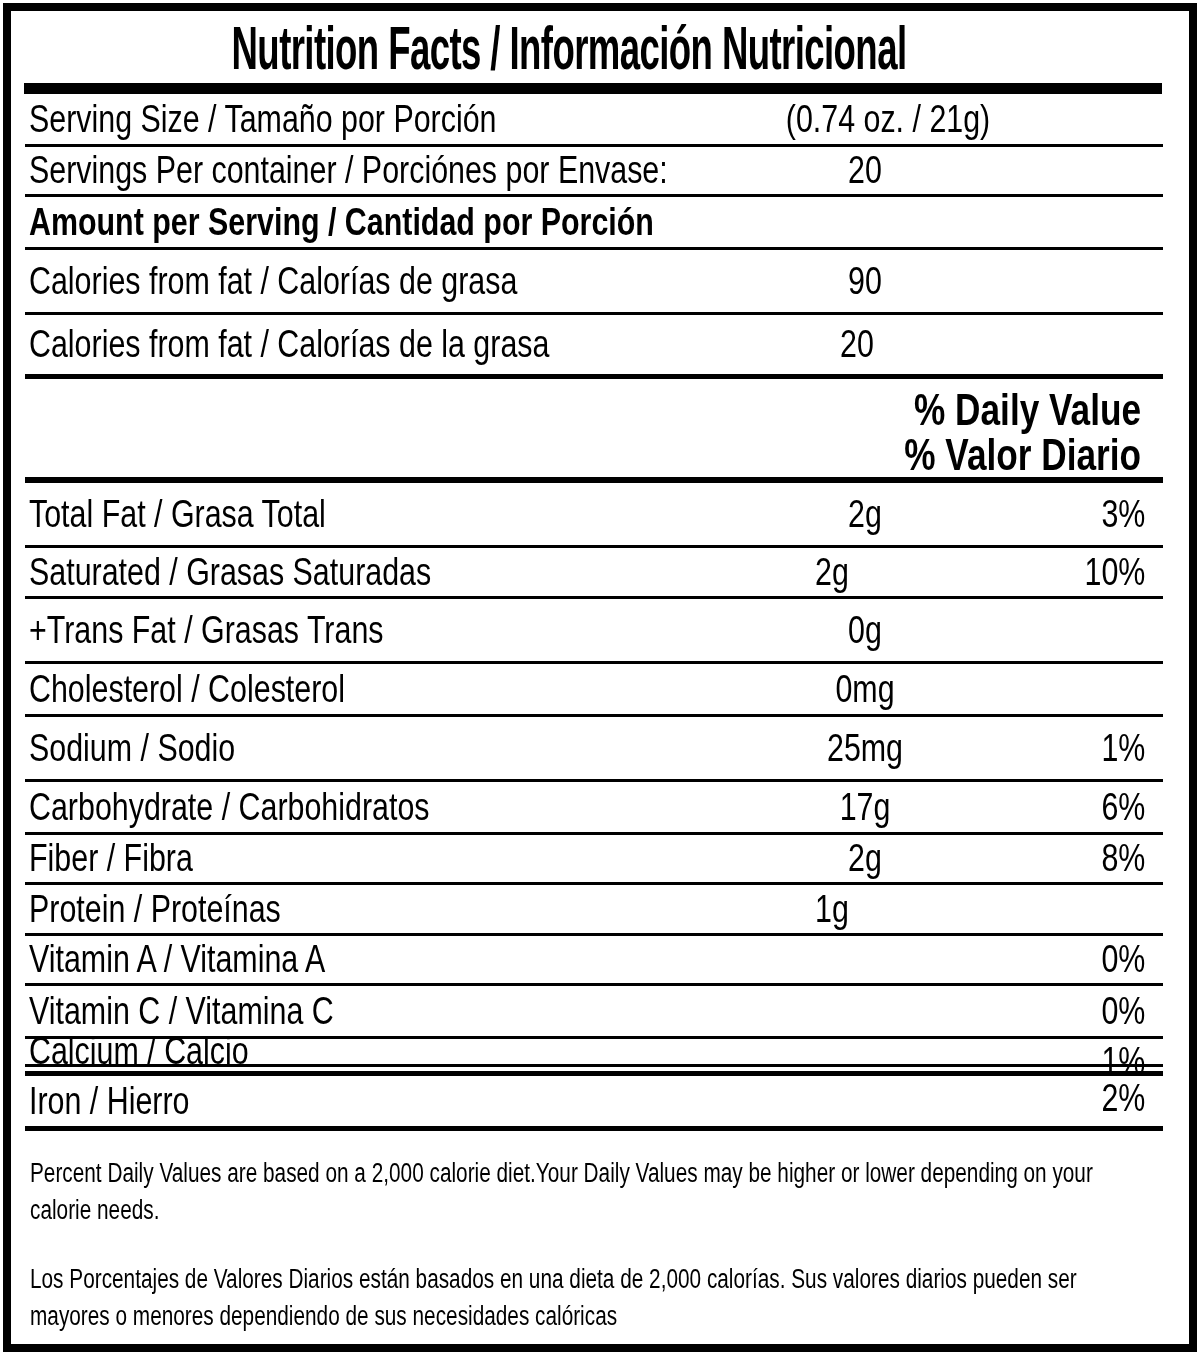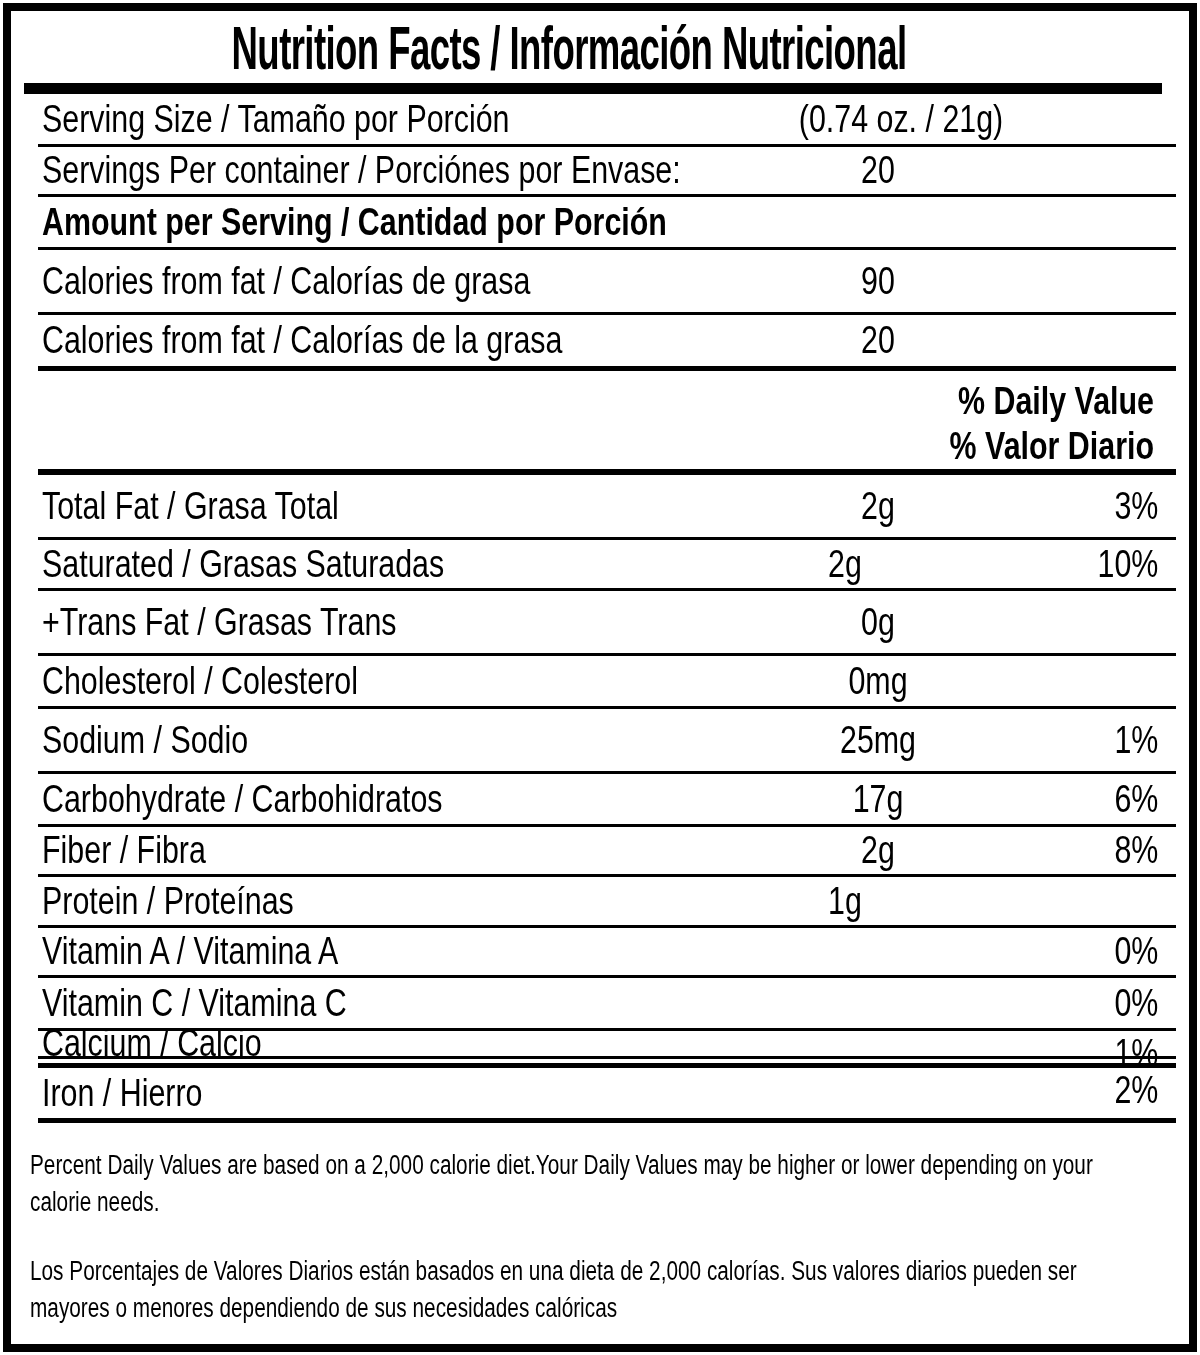--- a/index.html
+++ b/index.html
@@ -38,21 +38,21 @@
     transform: translateX(-50%) scaleX(0.60);
   }
   .thickbar {
     margin-left: 13px;
     width: 1138px;
     height: 11px;
     background: #000;
   }
   
   .rows {
-    margin-left: 27px;
+    margin-left: 14px;
     width: 1138px;
     font-size: 38px;
   }
   .r {
     display: flex;
     align-items: center;
     box-sizing: border-box;
     border-bottom: 3px solid #000;
   }
   .lbl {
@@ -82,36 +82,36 @@
   .amt-wide { width: 430px; }
   .pct-slim { width: 60px; padding-right: 0; }
   .bold { font-weight: bold; }
   .b5 { border-bottom-width: 5px; }
   .rh42 { height: 28px; }
   .rh50 { height: 50px; }
   .rh51 { height: 51px; gap: 33px; }
   .rh52 { height: 65px; }
   .rh53 { height: 53px; }
   .rh55 { height: 55px; justify-content: space-between; }
-  .rh56 { height: 56px; }
+  .rh56 { height: 64px; gap: 8px; }
   .pct-top .pct { align-self: flex-start; margin-top: 1px; }
   .dbl-spacer {
     box-sizing: border-box;
     height: 9px;
     border-bottom: 5px solid #000;
   }
   
   .dv {
     box-sizing: border-box;
     height: 104px;
     border-bottom: 6px solid #000;
     padding: 8px 22px 0 0;
     text-align: right;
     font-weight: bold;
-    font-size: 38px;
+    font-size: 44px;
   }
   .dv-line {
     line-height: 45px;
     white-space: nowrap;
     transform: scaleX(0.80);
     transform-origin: 100% 50%;
   }
   
   .fns { margin: 24px 0 0 19px; }
   .fn-p {

